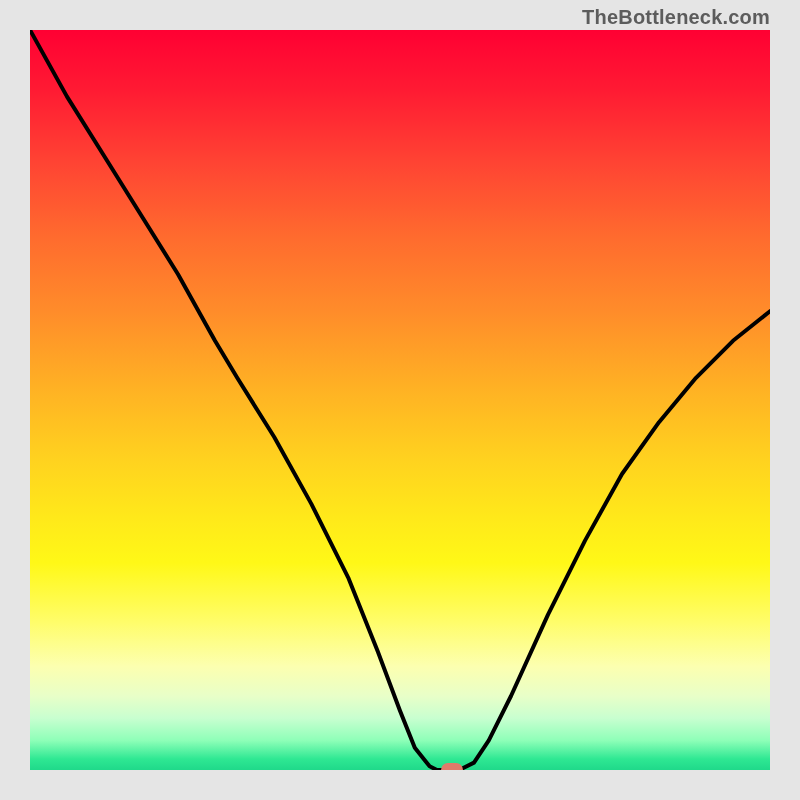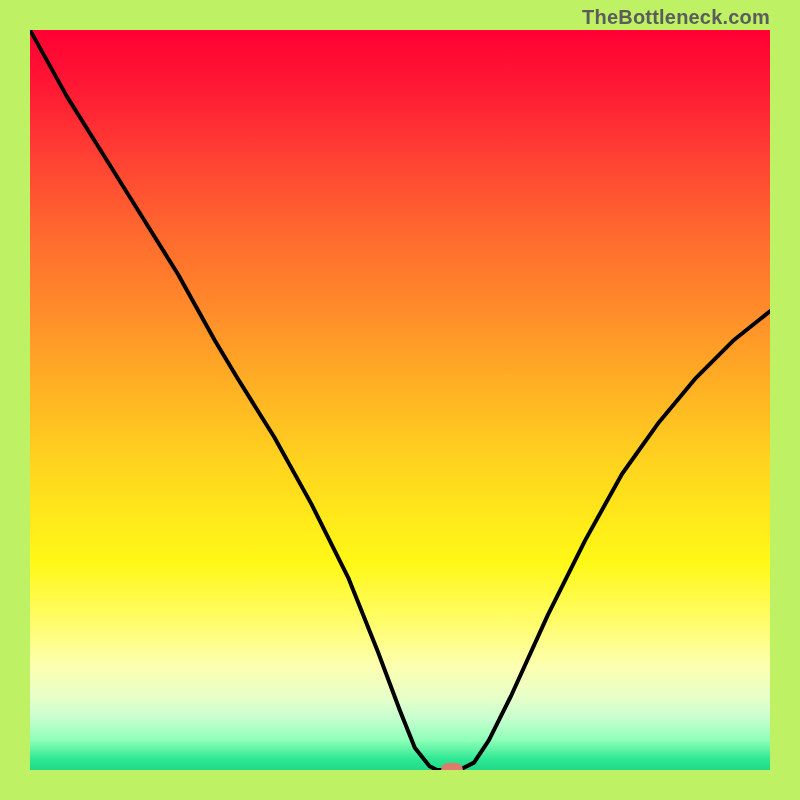--- a/index.html
+++ b/index.html
@@ -8,21 +8,21 @@
     width: 800px;
     height: 800px;
     background: #000;
     overflow: hidden;
     font-family: Arial, Helvetica, sans-serif;
   }
   .frame {
     position: relative;
     width: 800px;
     height: 800px;
-    background: #bef264;
+    background: #e5e5e5;
     text-align: center;
   }
   .plot-area {
     position: absolute;
     left: 30px;
     top: 30px;
     width: 740px;
     height: 740px;
     overflow: hidden;
   }

